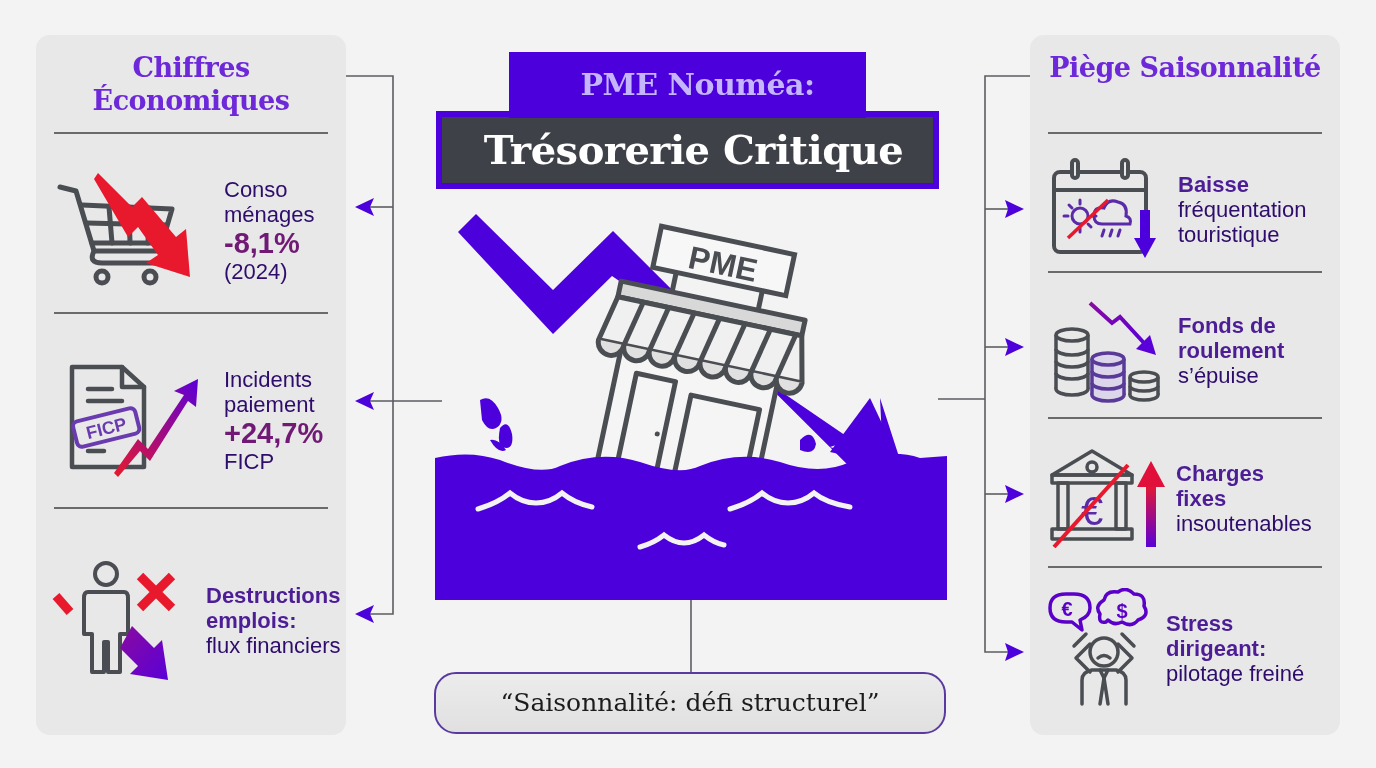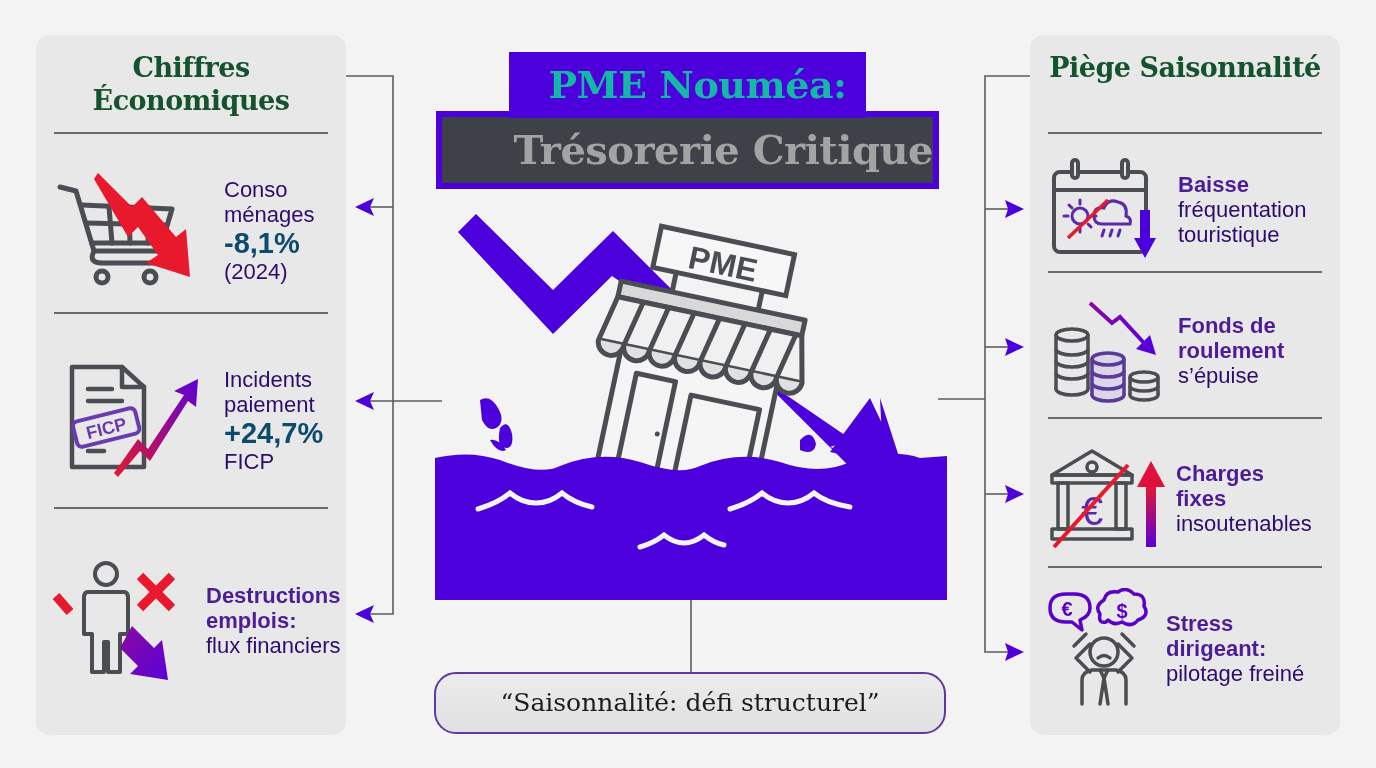--- a/index.html
+++ b/index.html
@@ -19,21 +19,21 @@
     border-radius: 14px;
   }
   .panel.left { left: 36px; }
   .panel.right { left: 1030px; }
   .panel-title {
     font-family: "DejaVu Serif", "Liberation Serif", serif;
     font-weight: bold;
     font-size: 27px;
     line-height: 33px;
     text-align: center;
-    color: #14532d;
+    color: #6d28d9;
     padding-top: 16px;
     height: 98px;
     letter-spacing: -0.5px;
   }
   .divider {
     position: absolute;
     left: 18px;
     right: 18px;
     height: 2px;
     background: #6a6a6a;
@@ -57,59 +57,59 @@
   .item .txt .strong {
     font-weight: bold;
     display: block;
     color: #4c1d95;
   }
   .item .txt .big {
     font-weight: bold;
     font-size: 29px;
     line-height: 32px;
     display: block;
-    color: #0c4a6e;
+    color: #701a75;
   }
   .item .txt .line { display: block; }
 
   
   .title-top {
     position: absolute;
     left: 509px;
     top: 52px;
     width: 357px;
     height: 66px;
     background: #4c00dc;
-    color: #14b8a6;
+    color: #c4b5fd;
     font-family: "DejaVu Serif", "Liberation Serif", serif;
     font-weight: bold;
-    font-size: 38px;
+    font-size: 30px;
     text-align: center;
     line-height: 66px;
     letter-spacing: -0.5px;
     padding-left: 20px;
   }
   .title-bottom {
     position: absolute;
     left: 436px;
     top: 111px;
     width: 503px;
     height: 78px;
     background: #4c00dc;
     padding: 6px;
   }
   .title-bottom-inner {
     width: 100%;
     height: 100%;
     background: #3e4147;
-    color: #a3a3a3;
+    color: #ffffff;
     font-family: "DejaVu Serif", "Liberation Serif", serif;
     font-weight: bold;
     font-size: 40px;
-    text-align: right;
+    text-align: center;
     line-height: 66px;
     letter-spacing: -0.5px;
     padding-left: 12px;
   }
   .quote-box {
     position: absolute;
     left: 434px;
     top: 672px;
     width: 512px;
     height: 62px;

